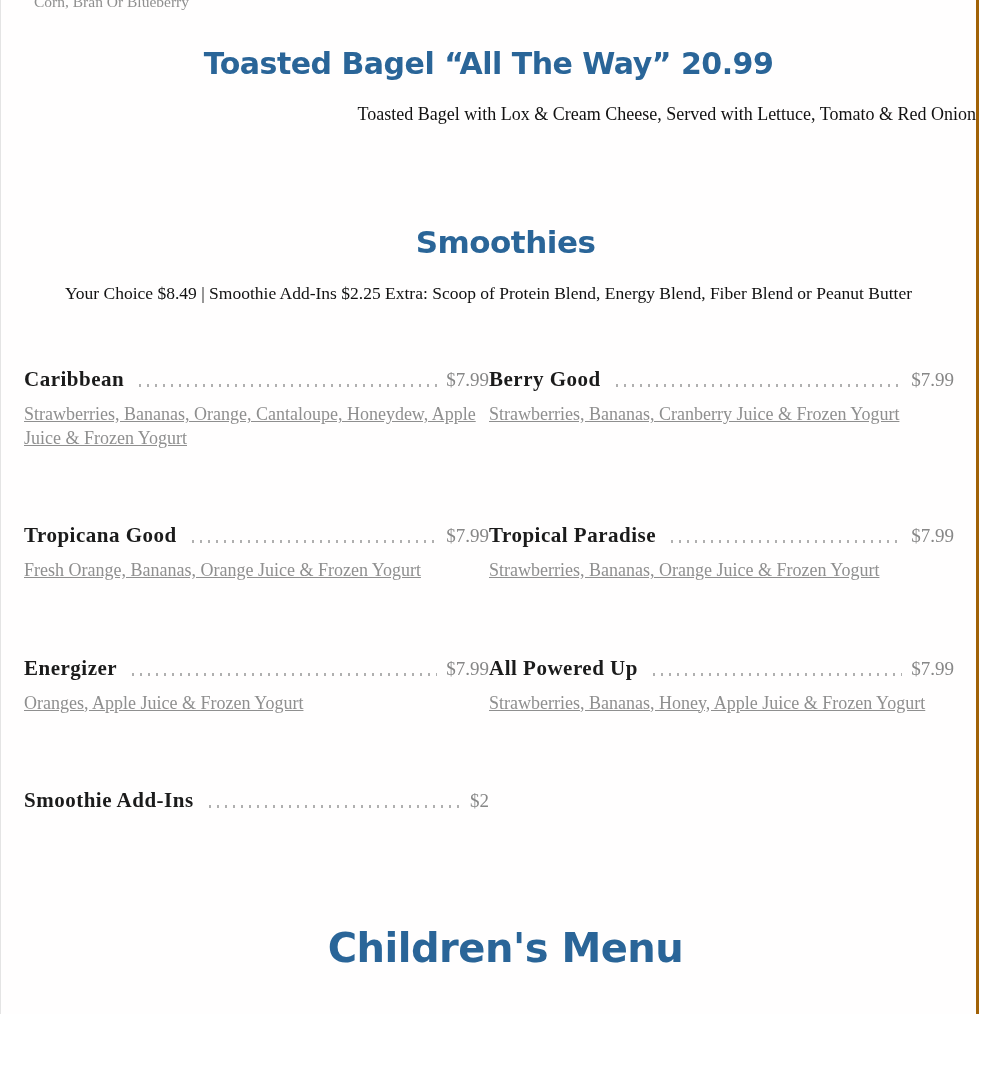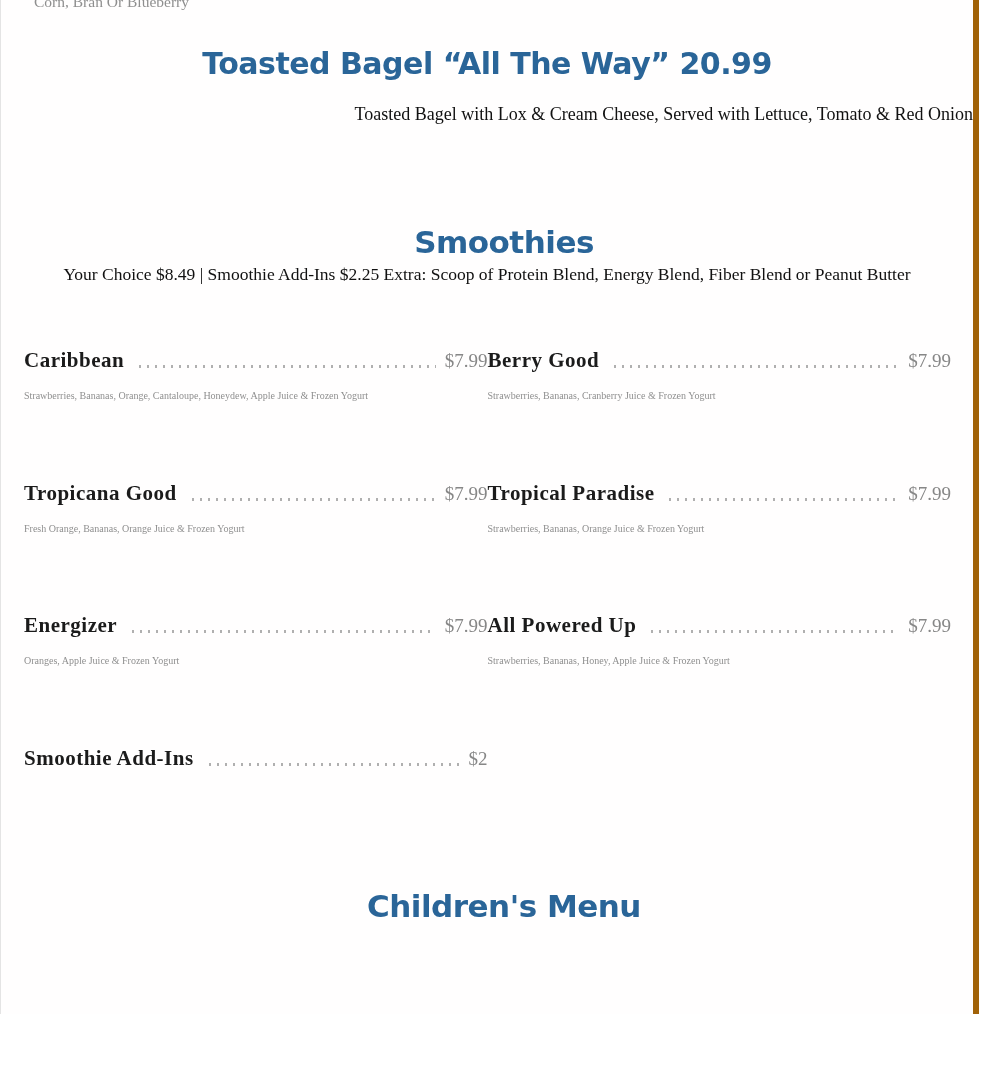--- a/index.html
+++ b/index.html
@@ -7,21 +7,21 @@
     width: 985px; height: 1092px;
     background: #ffffff;
     overflow: hidden;
     font-family: "Liberation Serif", "DejaVu Serif", serif;
   }
   .page {
     position: relative;
     height: 1014px;
     margin-right: 6px;
     border-left: 1px solid #e4e4e4;
-    border-right: 6px solid #a16207;
+    border-right: 3px solid #a16207;
     background: #fffefe;
     overflow: hidden;
   }
   
   .top-partial {
     position: absolute;
     top: -10px; left: 33px;
     font-size: 15.5px;
     line-height: 23px;
     color: #8f8f8f;
@@ -39,20 +39,21 @@
   .featured-title { margin-top: 44px; }
   .featured-desc {
     margin-top: 17px;
     text-align: right;
     font-size: 18px;
     line-height: 26px;
     color: #111111;
   }
   .section-title-smoothies { margin-top: 95px; font-size: 31px; padding-left: 34px; }
   .section-subtitle {
+    margin-top: 19px;
     text-align: center;
     font-size: 17.5px;
     line-height: 25px;
     color: #111111;
     padding: 0 30px;
   }
   .menu-grid {
     margin-top: 59px;
     padding: 0 22px 0 23px;
     display: grid;
@@ -83,25 +84,26 @@
     background-position: 0 50%;
   }
   .item-price {
     font-size: 19px;
     line-height: 26px;
     color: #878787;
     white-space: nowrap;
   }
   .item-desc {
     margin-top: 10px;
-    font-size: 10px;
+    font-size: 18px;
     line-height: 23.5px;
     color: #8f8f8f;
+    text-decoration: underline;
   }
-  .section-title-children { margin-top: 43px; font-size: 31px; margin-left: 34px; }
+  .section-title-children { margin-top: 43px; font-size: 40px; margin-left: 34px; }
 </style>
 </head>
 <body>
 
 <div class="page">
 
   <p class="top-partial">Corn, Bran Or Blueberry</p>
 
   <h2 class="display-heading featured-title">Toasted Bagel “All The Way” 20.99</h2>
   <p class="featured-desc">Toasted Bagel with Lox &amp; Cream Cheese, Served with Lettuce, Tomato &amp; Red Onion</p>

